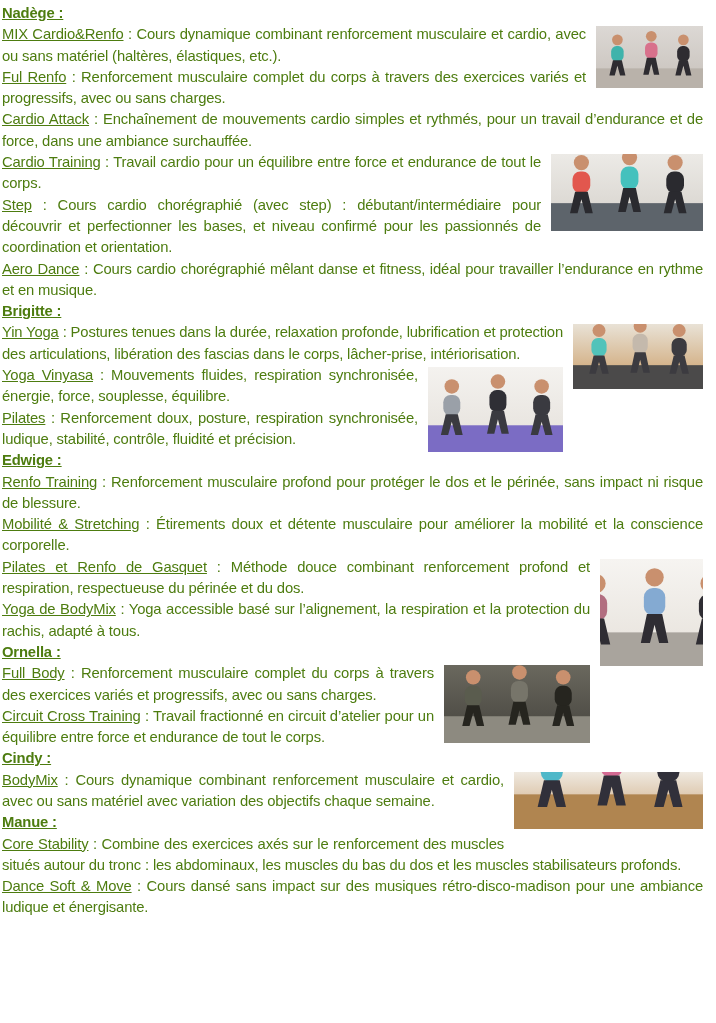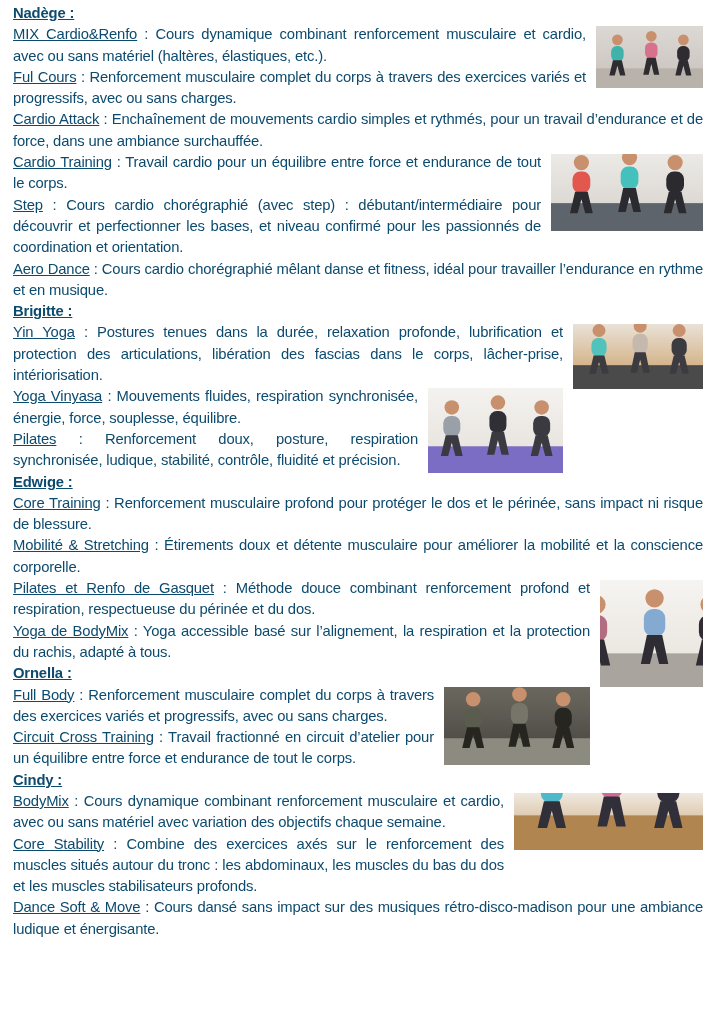--- a/index.html
+++ b/index.html
@@ -2,22 +2,22 @@
 <html><head>
 <meta charset="utf-8">
 <style>
   html,body{margin:0;padding:0;}
   body{
     width:716px;height:1023px;overflow:hidden;background:#ffffff;
     font-family:"Liberation Sans",sans-serif;
   }
   .page{
     box-sizing:border-box;width:716px;height:1023px;
-    padding:3px 13px 0 13px;
-    color:#0c4a6e;font-size:14.8px;line-height:21.3px;letter-spacing:-0.15px;
+    padding:3px 13px 0 2px;
+    color:#4d7c0f;font-size:14.8px;line-height:21.3px;letter-spacing:-0.15px;
   }
   .heading{
     margin:0;font-size:14.8px;font-weight:700;text-decoration:underline;
     text-align:left;
   }
   p.course-p{margin:0;text-align:justify;}
   .course{text-decoration:underline;}
   
   .photo{
     float:right;margin:2px 0 5px 10px;overflow:hidden;
@@ -58,21 +58,21 @@
   <h2 class="heading">Nadège :</h2>
   <p class="course-p">
     <span class="photo ph1" title="fitness class doing lunges in a gym" style="--bg1: #dcd8d4; --bg2: #c7c1bb; --floor: #b9b2aa; --fig: #2e2c31; --a1: #3fb3ab; --a2: #d8718c;">
         <svg viewBox="0 0 120 70" preserveAspectRatio="xMidYMax slice">
           <use href="#scene"></use>
         </svg>
       </span>
     <span class="course">MIX Cardio&amp;Renfo</span><span> : </span><span>Cours dynamique combinant renforcement musculaire et cardio, avec ou sans matériel (haltères, élastiques, etc.).</span>
   </p>
   <p class="course-p">
-    <span class="course">Ful Cours</span><span> : </span><span>Renforcement musculaire complet du corps à travers des exercices variés et progressifs, avec ou sans charges.</span>
+    <span class="course">Ful Renfo</span><span> : </span><span>Renforcement musculaire complet du corps à travers des exercices variés et progressifs, avec ou sans charges.</span>
   </p>
   <p class="course-p">
     <span class="course">Cardio Attack</span><span> : </span><span>Enchaînement de mouvements cardio simples et rythmés, pour un travail d’endurance et de force, dans une ambiance surchauffée.</span>
   </p>
   <p class="course-p">
     <span class="photo ph2" title="step aerobics class in bright studio" style="--bg1: #eceae6; --bg2: #d4d0ca; --floor: #5d646b; --fig: #2a2a2f; --a1: #e2574e; --a2: #45c1bd;">
         <svg viewBox="0 0 120 70" preserveAspectRatio="xMidYMax slice">
           <use href="#scene"></use>
         </svg>
       </span>
@@ -101,21 +101,21 @@
         </svg>
       </span>
     <span class="course">Yoga Vinyasa</span><span> : </span><span>Mouvements fluides, respiration synchronisée, énergie, force, souplesse, équilibre.</span>
   </p>
   <p class="course-p">
     <span class="course">Pilates</span><span> : </span><span>Renforcement doux, posture, respiration synchronisée, ludique, stabilité, contrôle, fluidité et précision.</span>
   </p>
 
   <h2 class="heading">Edwige :</h2>
   <p class="course-p">
-    <span class="course">Core Training</span><span> : </span><span>Renforcement musculaire profond pour protéger le dos et le périnée, sans impact ni risque de blessure.</span>
+    <span class="course">Renfo Training</span><span> : </span><span>Renforcement musculaire profond pour protéger le dos et le périnée, sans impact ni risque de blessure.</span>
   </p>
   <p class="course-p">
     <span class="course">Mobilité &amp; Stretching</span><span> : </span><span>Étirements doux et détente musculaire pour améliorer la mobilité et la conscience corporelle.</span>
   </p>
   <p class="course-p">
     <span class="photo ph5" title="seated yoga class with arms raised" style="--bg1: #f6f4f1; --bg2: #e6e1da; --floor: #a9a49d; --fig: #2f2d33; --a1: #b26e80; --a2: #84aad2;">
         <svg viewBox="0 0 120 70" preserveAspectRatio="xMidYMax slice">
           <use href="#scene"></use>
         </svg>
       </span>
@@ -141,20 +141,21 @@
   <h2 class="heading">Cindy :</h2>
   <p class="course-p">
     <span class="photo ph7" title="abdominal workout class on mats" style="--bg1: #efe9e0; --bg2: #c79d6d; --floor: #b08550; --fig: #31303a; --a1: #4fb8c9; --a2: #d46a93;">
         <svg viewBox="0 0 120 70" preserveAspectRatio="xMidYMax slice">
           <use href="#scene"></use>
         </svg>
       </span>
     <span class="course">BodyMix</span><span> : </span><span>Cours dynamique combinant renforcement musculaire et cardio, avec ou sans matériel avec variation des objectifs chaque semaine.</span>
   </p>
 
+  <h2 class="heading">Manue :</h2>
   <p class="course-p">
     <span class="course">Core Stability</span><span> : </span><span>Combine des exercices axés sur le renforcement des muscles situés autour du tronc : les abdominaux, les muscles du bas du dos et les muscles stabilisateurs profonds.</span>
   </p>
   <p class="course-p">
     <span class="course">Dance Soft &amp; Move</span><span> : </span><span>Cours dansé sans impact sur des musiques rétro-disco-madison pour une ambiance ludique et énergisante.</span>
   </p>
 
 </div>
 
 </body></html>

